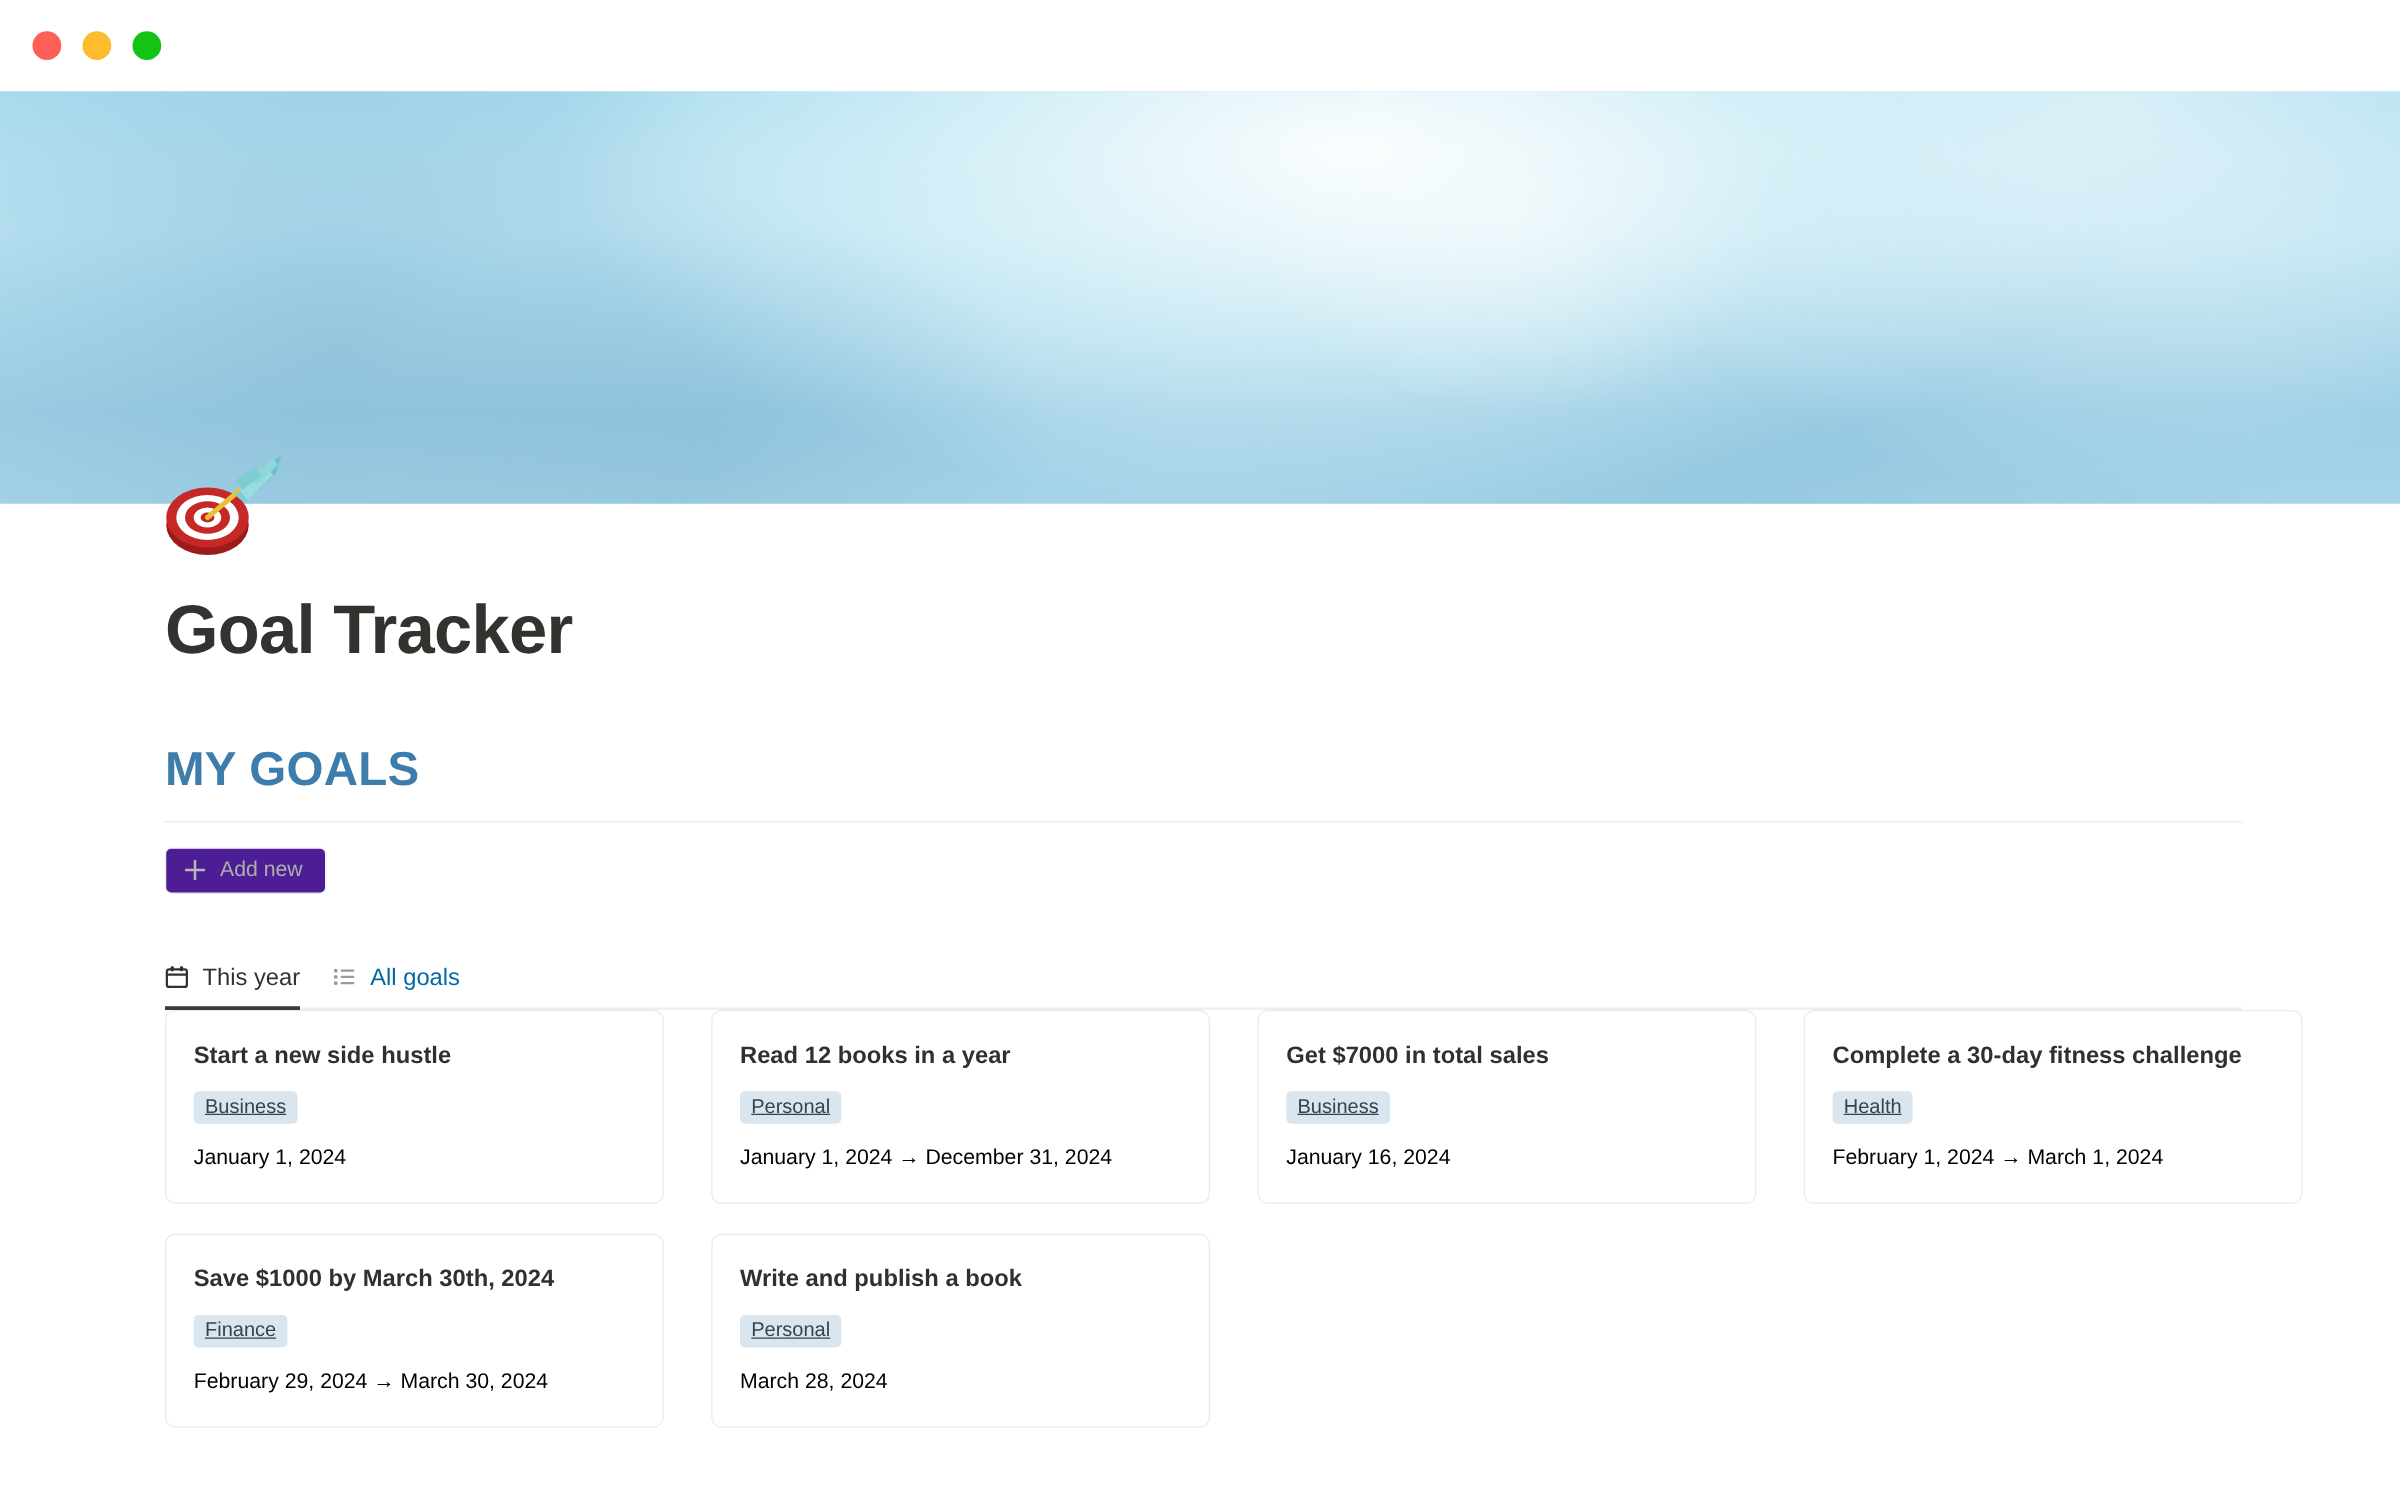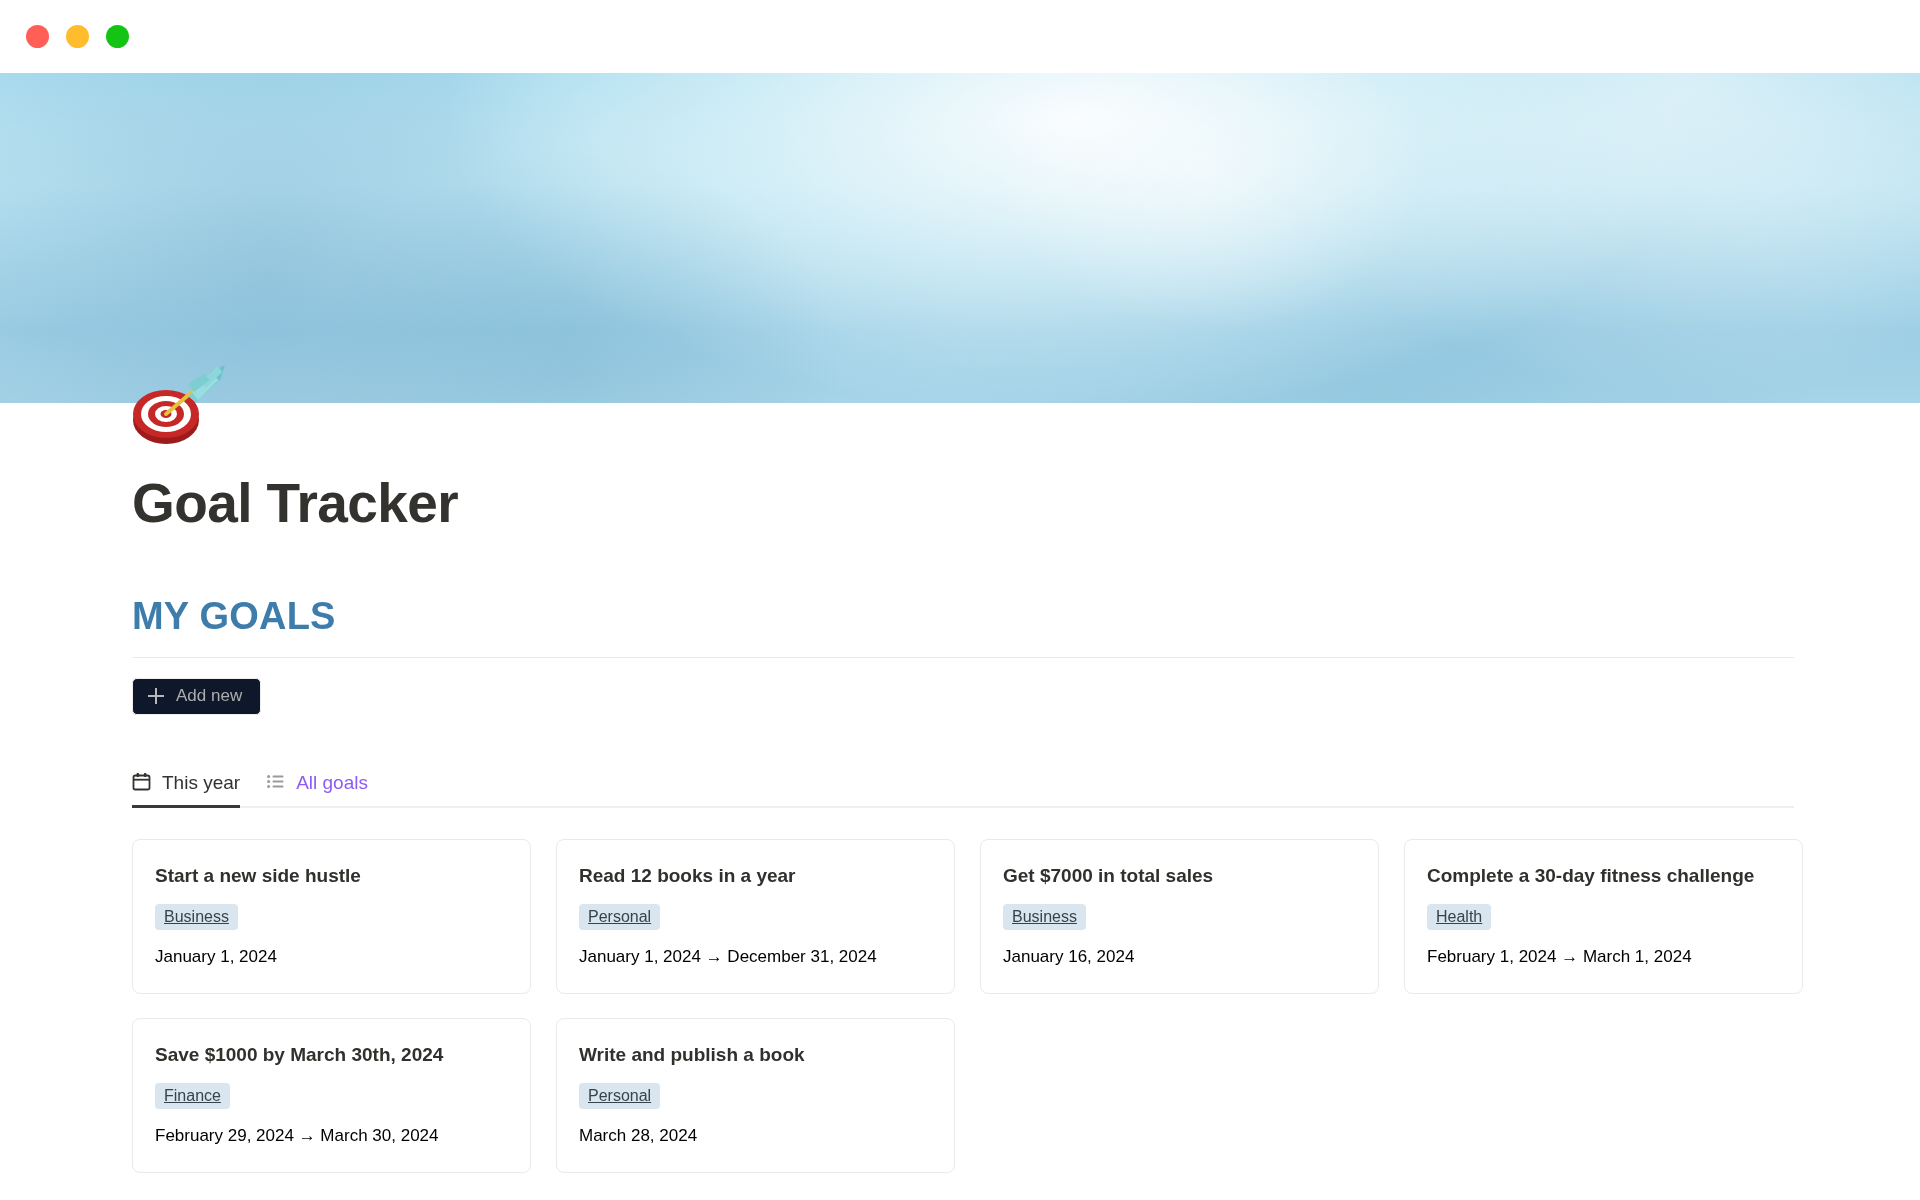--- a/index.html
+++ b/index.html
@@ -117,21 +117,21 @@
   
   .add-new {
     margin-top: 20px;
     display: inline-flex;
     align-items: center;
     gap: 12px;
     height: 37px;
     padding: 0 18px 0 15px;
     border: 1px solid #eeeeee;
     border-radius: 5px;
-    background: #0f172a;
+    background: #4c1d95;
     cursor: pointer;
   }
   .add-new .plus {
     width: 16px; height: 16px;
     position: relative;
     flex: 0 0 auto;
   }
   .add-new .plus::before,
   .add-new .plus::after {
     content: "";
@@ -159,21 +159,21 @@
   .tab {
     display: inline-flex;
     align-items: flex-start;
     gap: 11px;
     padding-bottom: 14px;
     cursor: pointer;
     position: relative;
   }
   .tab .tab-label {
     font-size: 19px;
-    color: #8b5cf6;
+    color: #0369a1;
   }
   .tab.active .tab-label {
     color: #34322e;
   }
   .tab.active::after {
     content: "";
     position: absolute;
     left: 0; right: 0; bottom: 0;
     height: 3px;
     background: #3b3935;
@@ -183,24 +183,23 @@
     height: 2px;
     width: 1662px;
     background: #efefef;
     margin-top: -2px;
   }
   .tab-icon { width: 19px; height: 19px; display: block; }
   .tab-icon svg { display: block; }
 
   
   .cards {
-    margin-top: 31px;
     display: grid;
     grid-template-columns: repeat(4, 399px);
-    gap: 24px 25px;
+    gap: 24px 38px;
     width: 1662px;
   }
   .card {
     background: #ffffff;
     border: 1px solid #eaeaea;
     border-radius: 8px;
     padding: 24px 22px 26px 22px;
     min-height: 132px;
     cursor: pointer;
   }

